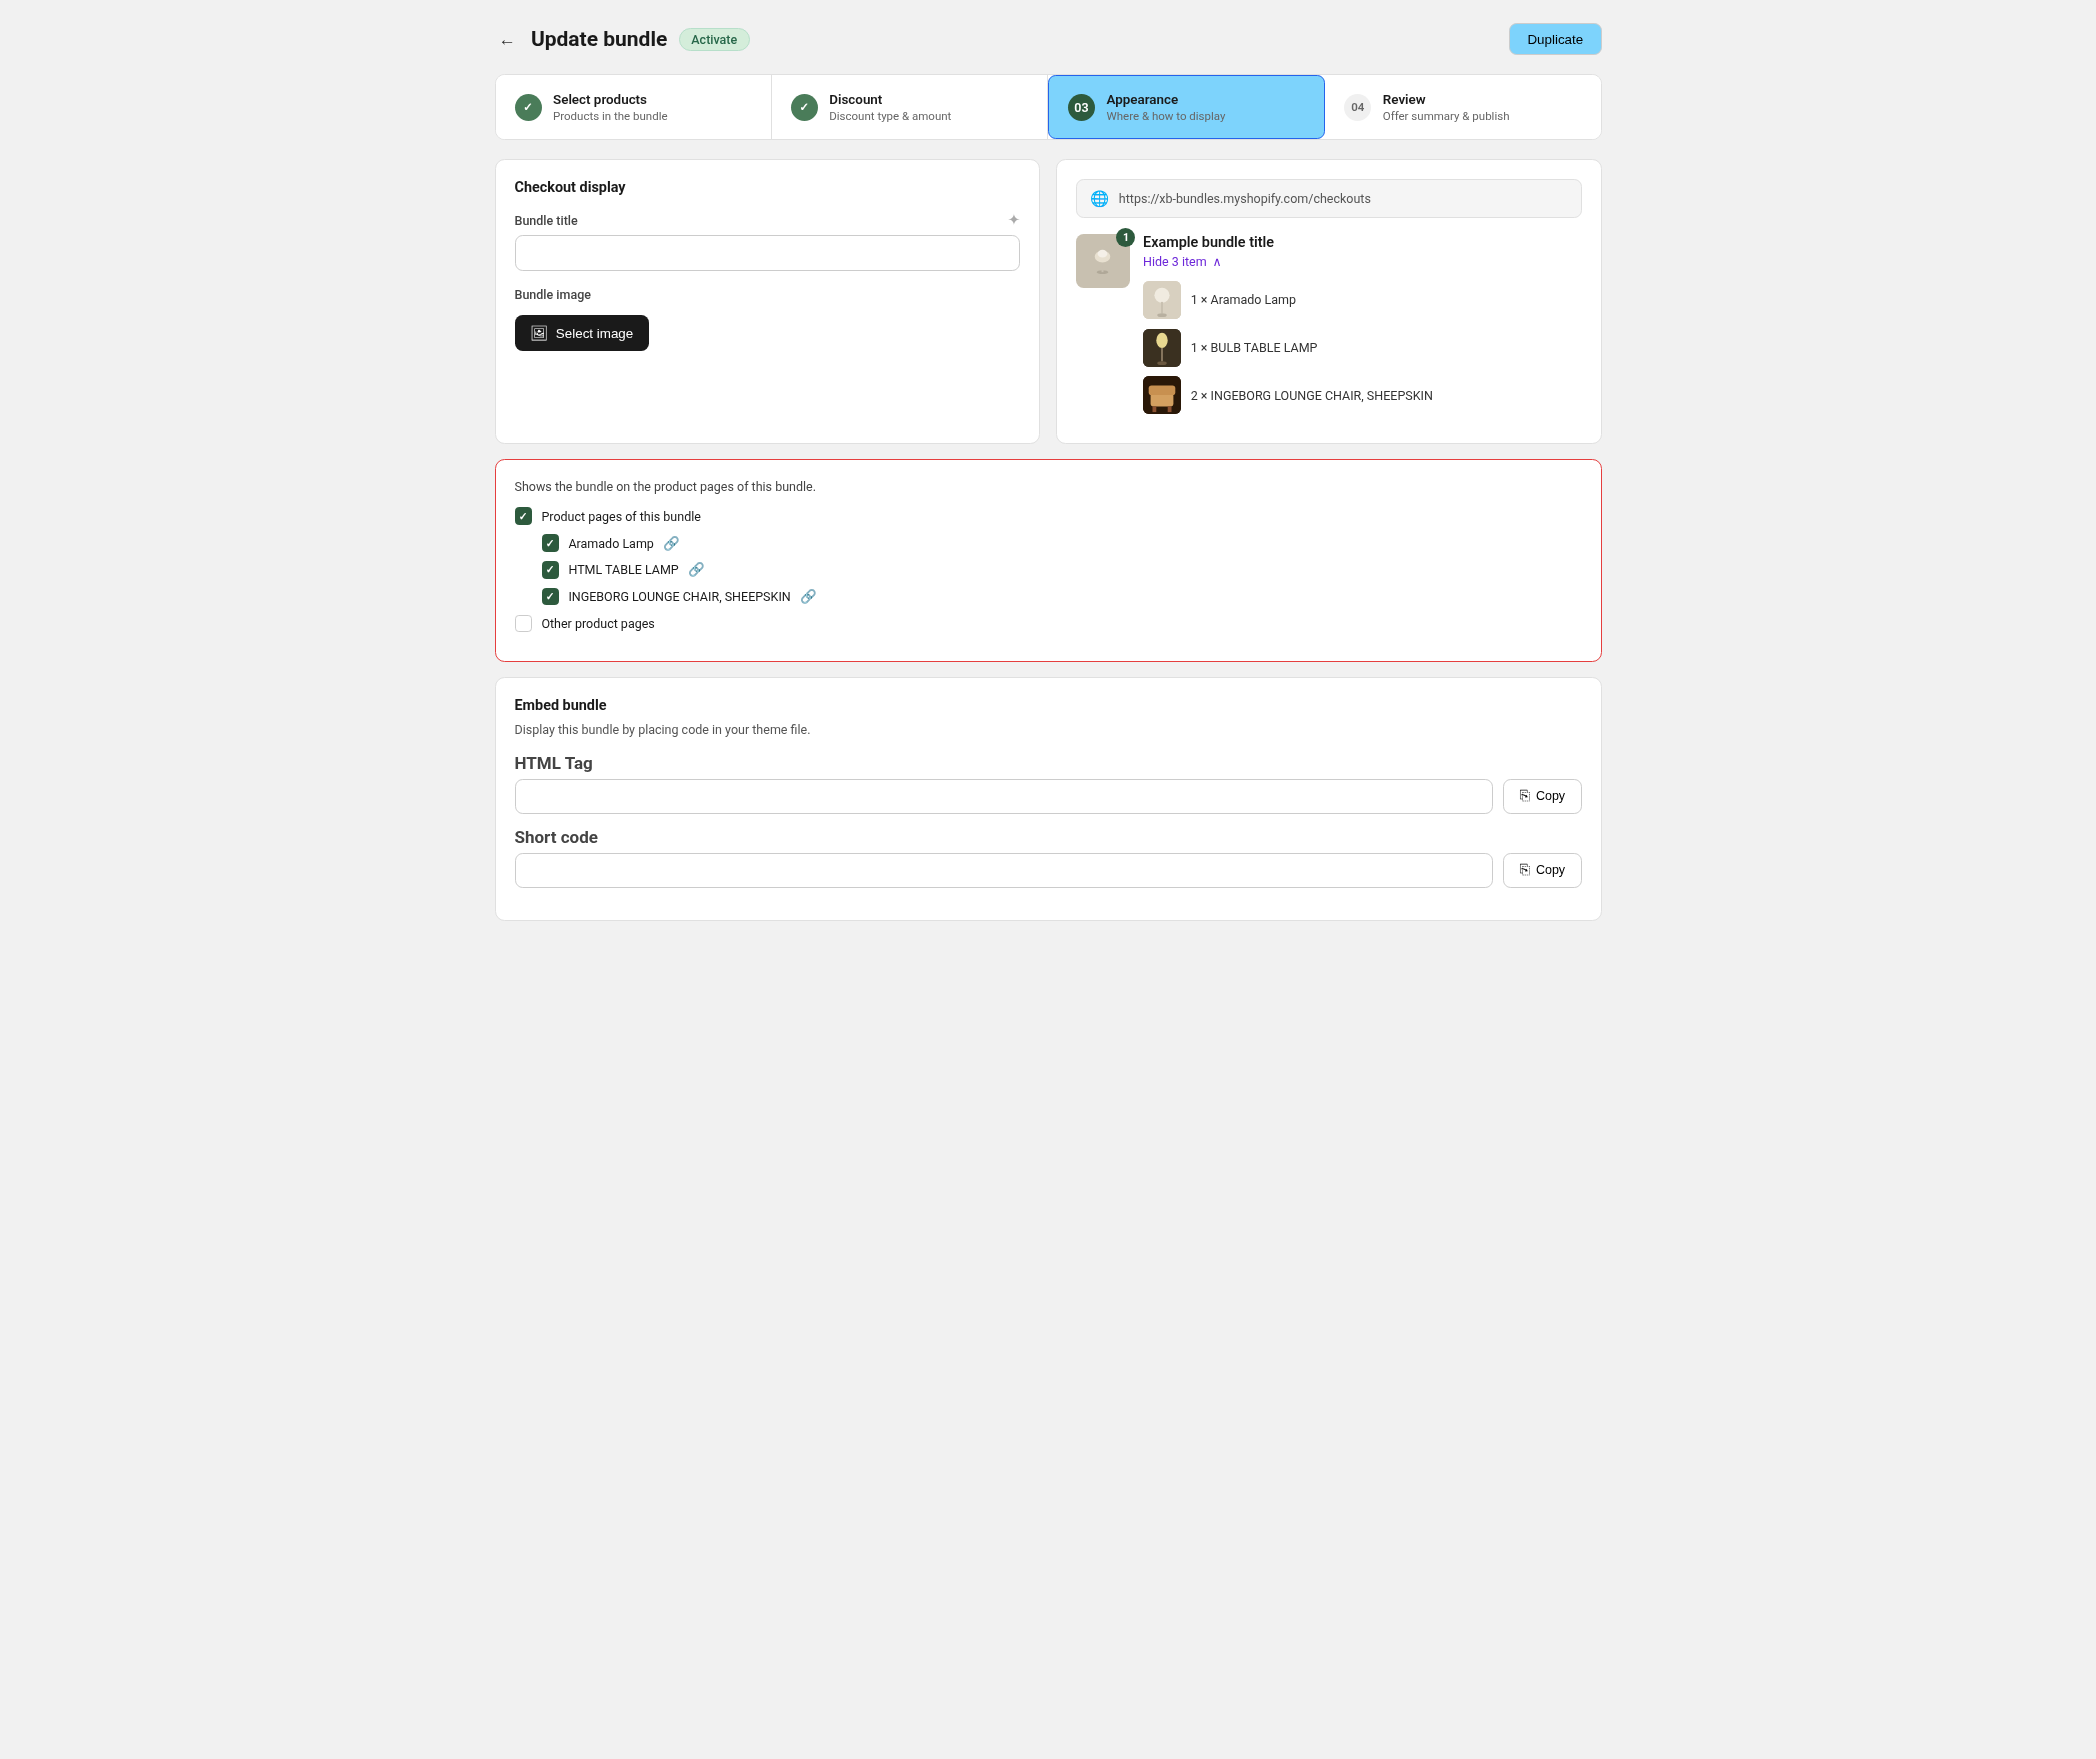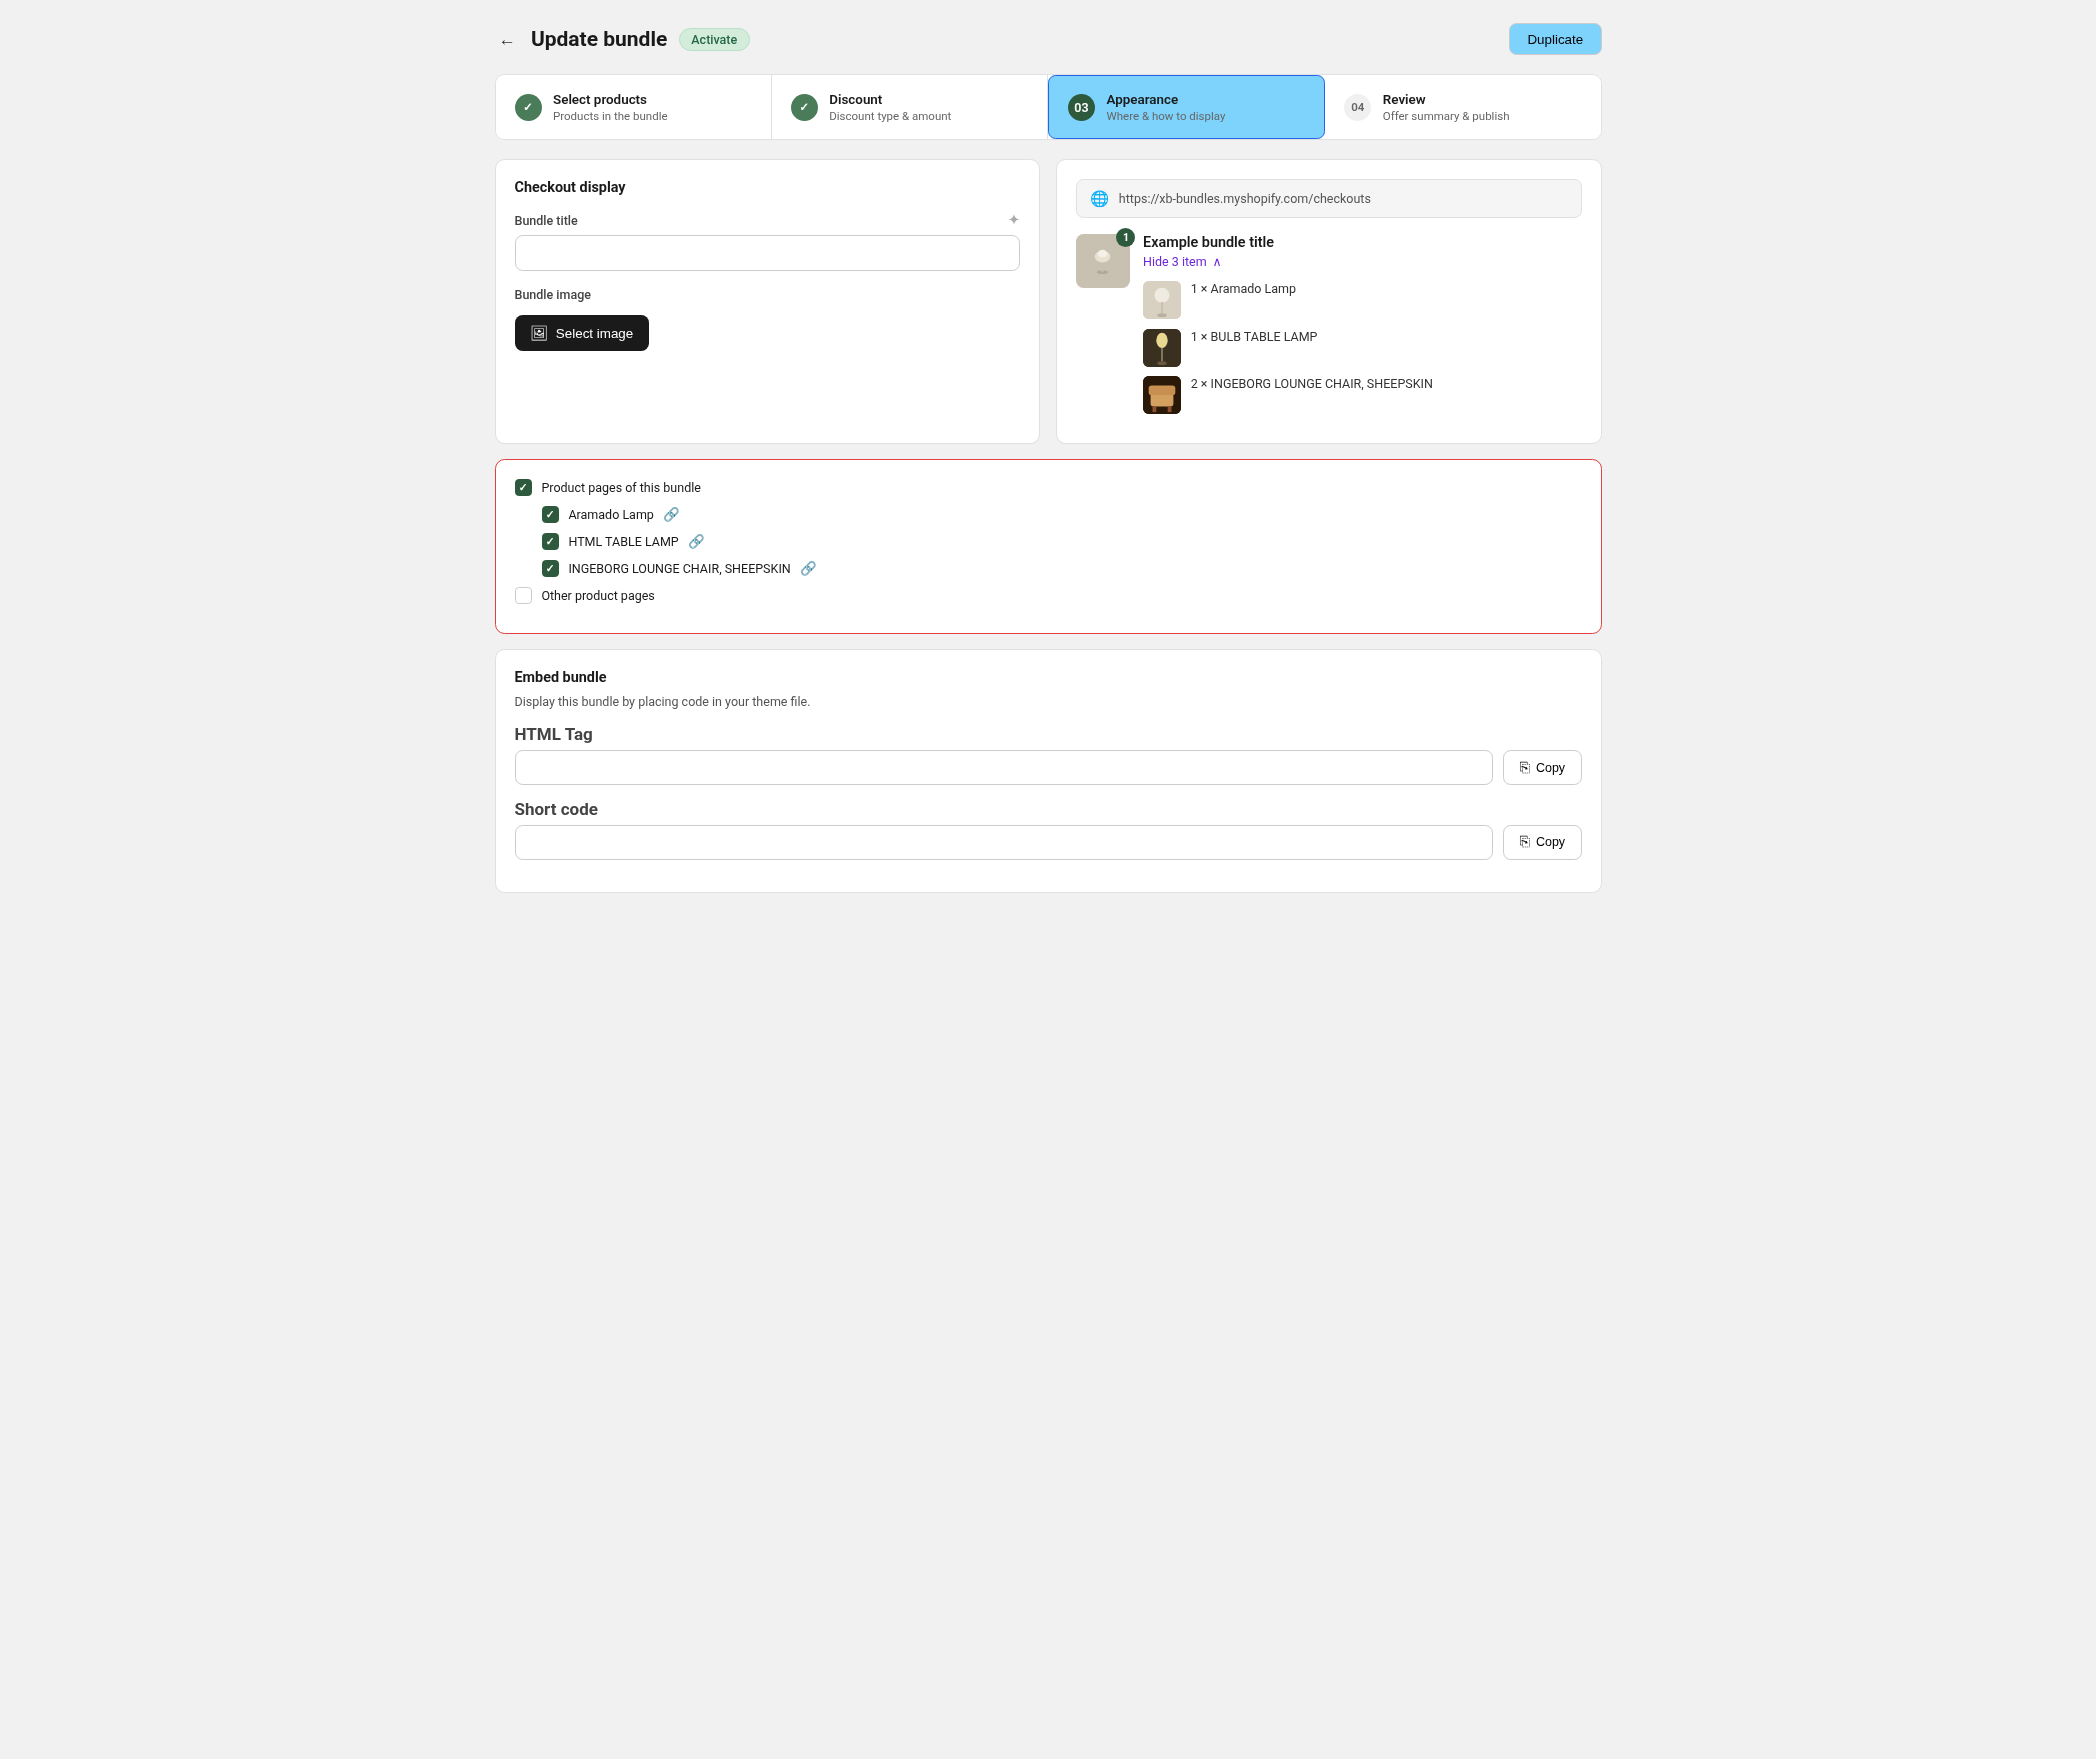--- a/index.html
+++ b/index.html
@@ -229,21 +229,21 @@
       display: flex;
       align-items: center;
       gap: 5.8px;
       font-size: 12.5px;
       color: #6d28d9;
       margin-bottom: 11.5px;
       cursor: pointer;
     }
     .product-item {
       display: flex;
-      align-items: flex-start;
+      align-items: center;
       gap: 9.6px;
       margin-bottom: 9.6px;
     }
     .product-thumb {
       width: 38px;
       height: 38px;
       border-radius: 5.8px;
       background: #d0c8b8;
       flex-shrink: 0;
       overflow: hidden;
@@ -480,20 +480,21 @@
               </svg>
             </div>
             <span class="product-name">2 × INGEBORG LOUNGE CHAIR, SHEEPSKIN</span>
           </div>
         </div>
       </div>
     </div>
   </div>
 
   <div class="product-pages-card">
+    <p class="product-pages-desc">Shows the bundle on the product pages of this bundle.</p>
 
     <div class="checkbox-row">
       <div class="cb checked"></div>
       <span class="cb-label">Product pages of this bundle</span>
     </div>
 
     <div class="checkbox-row indent">
       <div class="cb checked"></div>
       <span class="cb-label">Aramado Lamp</span>
       <span class="link-icon">🔗</span>

